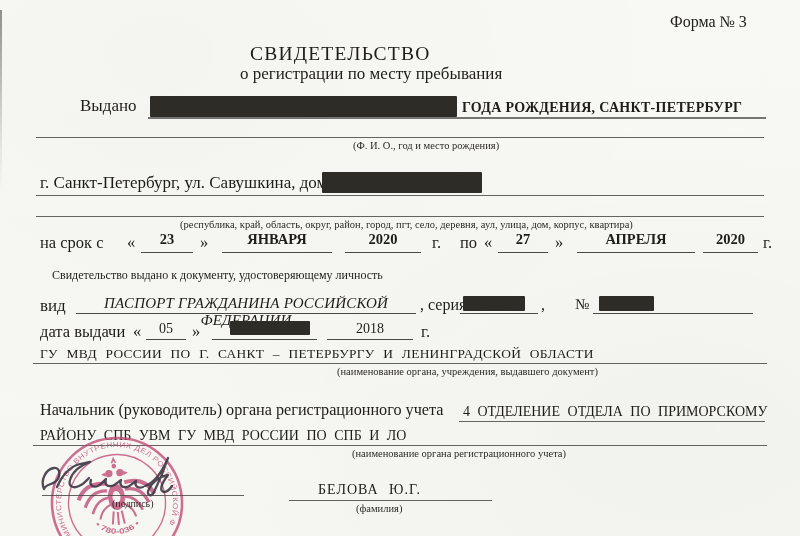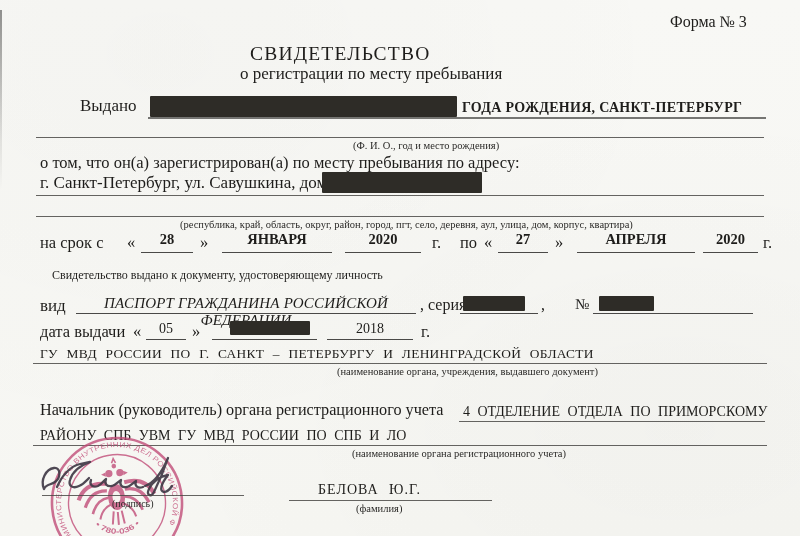--- a/index.html
+++ b/index.html
@@ -45,33 +45,32 @@
   <div class="abs" style="left:240px;top:64px;font-size:17px;">о регистрации по месту пребывания</div>
 
   <div class="abs" style="left:80px;top:96px;font-size:17px;">Выдано</div>
   <div class="redact" style="left:150px;top:96px;width:307px;height:21px;"></div>
   <div class="abs bold" style="left:462px;top:100px;font-size:14px;letter-spacing:.3px;">ГОДА РОЖДЕНИЯ, САНКТ-ПЕТЕРБУРГ</div>
   <div class="rule thick" style="left:148px;top:117px;width:618px;"></div>
 
   <div class="rule" style="left:36px;top:137px;width:728px;"></div>
   <div class="caption" style="left:353px;top:140px;">(Ф. И. О., год и место рождения)</div>
 
-  <div class="abs" style="left:40px;top:153px;font-size:16.5px;">о том, что он(а) зарегистрирован(а) по месту пребывания по адресу:</div>
 
   <div class="abs" style="left:40px;top:173px;font-size:17px;">г. Санкт-Петербург, ул. Савушкина, дом</div>
   <div class="redact" style="left:322px;top:172px;width:160px;height:21px;"></div>
   <div class="rule" style="left:36px;top:195px;width:728px;"></div>
 
   <div class="rule" style="left:36px;top:216px;width:728px;"></div>
   <div class="caption" style="left:180px;top:219px;">(республика, край, область, округ, район, город, пгт, село, деревня, аул, улица, дом, корпус, квартира)</div>
 
   <div class="abs" style="left:40px;top:233px;font-size:16.5px;">на срок с</div>
   <div class="abs" style="left:127px;top:233px;font-size:16.5px;">«</div>
   <div class="blank" style="left:141px;top:231px;width:52px;height:21px;">
-    <span class="val bold">28</span>
+    <span class="val bold">23</span>
   </div>
   <div class="abs" style="left:200px;top:233px;font-size:16.5px;">»</div>
   <div class="blank" style="left:222px;top:231px;width:110px;height:21px;">
     <span class="val bold">ЯНВАРЯ</span>
   </div>
   <div class="blank" style="left:345px;top:231px;width:76px;height:21px;">
     <span class="val bold">2020</span>
   </div>
   <div class="abs" style="left:432px;top:233px;font-size:16.5px;">г.</div>
   <div class="abs" style="left:460px;top:233px;font-size:16.5px;">по</div>

